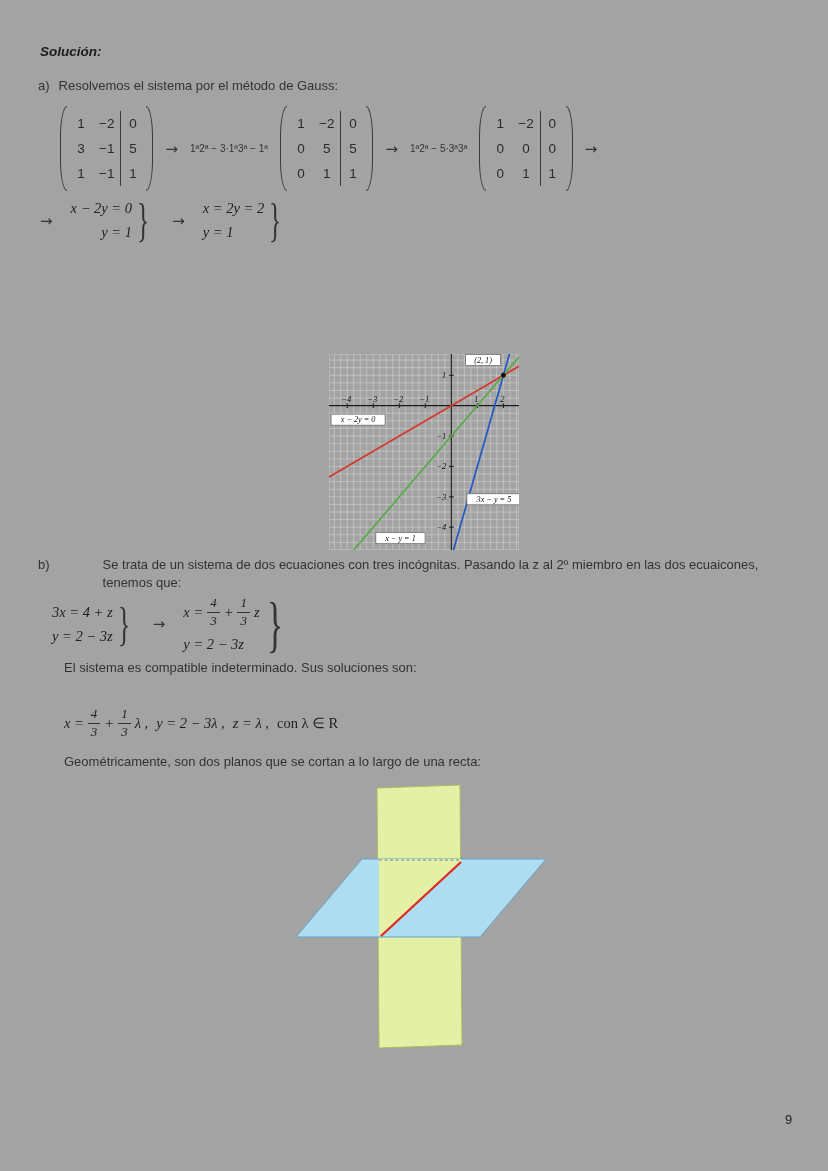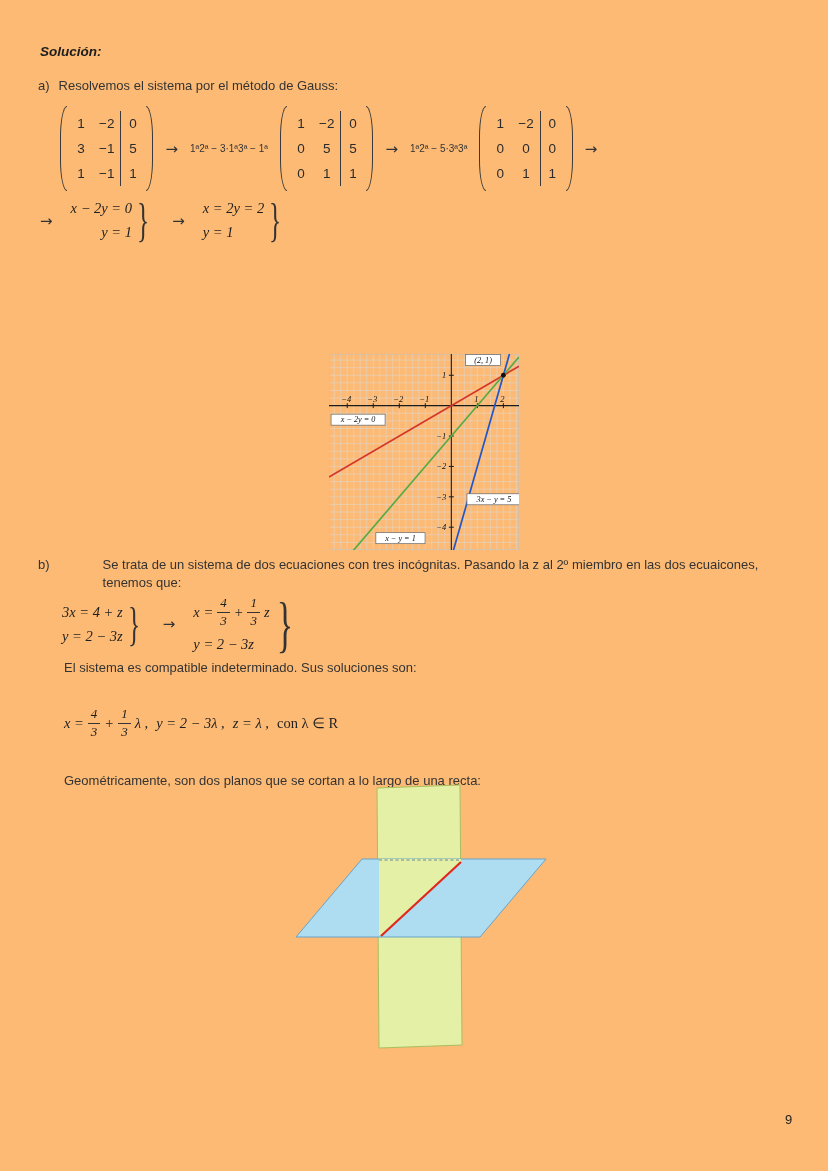--- a/index.html
+++ b/index.html
@@ -1,19 +1,19 @@
 <!DOCTYPE html>
 <html><head>
 <meta charset="utf-8">
 <style>
   * { margin:0; padding:0; box-sizing:border-box; }
   html,body { background:#ffffff; }
   .page {
     position:relative; width:828px; height:1171px; margin:0 auto;
-    background:#fdba74; overflow:hidden;
+    background:#a3a3a3; overflow:hidden;
     font-family:"Liberation Sans", sans-serif; font-size:13px; color:#333;
   }
   .abs { position:absolute; }
 
   #title { left:40px; top:44px; font-weight:bold; font-style:italic; font-size:13.5px; color:#1c1c1c; }
 
   .para { display:flex; gap:9px; align-items:flex-start; line-height:1.35; color:#333; }
   #para-a { left:38px; top:77px; width:760px; }
   #para-b { left:38px; top:556px; width:762px; }
   #para-b .ptext { width:730px;margin-left:44px; }
@@ -35,32 +35,32 @@
   .system { display:inline-flex; align-items:center; }
   .sys-lines { display:flex; flex-direction:column; gap:7px; }
   .sys-lines.right { align-items:flex-end; }
   .sys-lines.left  { align-items:flex-start; }
   .eq { font-family:"Liberation Serif", serif; font-style:italic; font-size:14.5px; color:#1f1f1f; white-space:nowrap; }
   .eq.upright { font-style:normal; }
   .brace { font-family:"Liberation Serif", serif; color:#333; line-height:0.9; transform:scaleX(0.55); display:inline-block; }
   .brace.h48 { font-size:46px; }
   .brace.h60 { font-size:62px; }
   #sysrow-a { left:40px; top:200px; display:flex; align-items:center; gap:18px; }
-  #sysrow-b { left:62px; top:596px; display:flex; align-items:center; gap:18px; }
+  #sysrow-b { left:52px; top:596px; display:flex; align-items:center; gap:18px; }
 
   .frac { display:inline-flex; flex-direction:column; align-items:center; margin:0 4px;
           font-family:"Liberation Serif", serif; font-style:italic; font-size:13px; line-height:1.15; color:#1f1f1f; }
   .frac .num { border-bottom:1px solid #333; padding:0 3px 1px; }
   .frac .den { padding-top:1px; }
   .frac-line { display:inline-flex; align-items:center; }
 
   #conc-a { left:64px; top:287px; }
   #geom-a { left:64px; top:317px; }
   #conc-b { left:64px; top:660px; }
-  #geom-b { left:64px; top:773px; }
+  #geom-b { left:64px; top:754px; }
 
   #graph { left:329px; top:354px; width:190px; height:196px; }
   #planes { left:280px; top:781px; width:290px; height:278px; }
 
   #solutions { left:64px; top:707px; display:flex; align-items:center; gap:8px; }
 
   #pagenum { left:785px; top:1112px; font-size:13px; color:#222; }
 </style>
 </head>
 <body>

